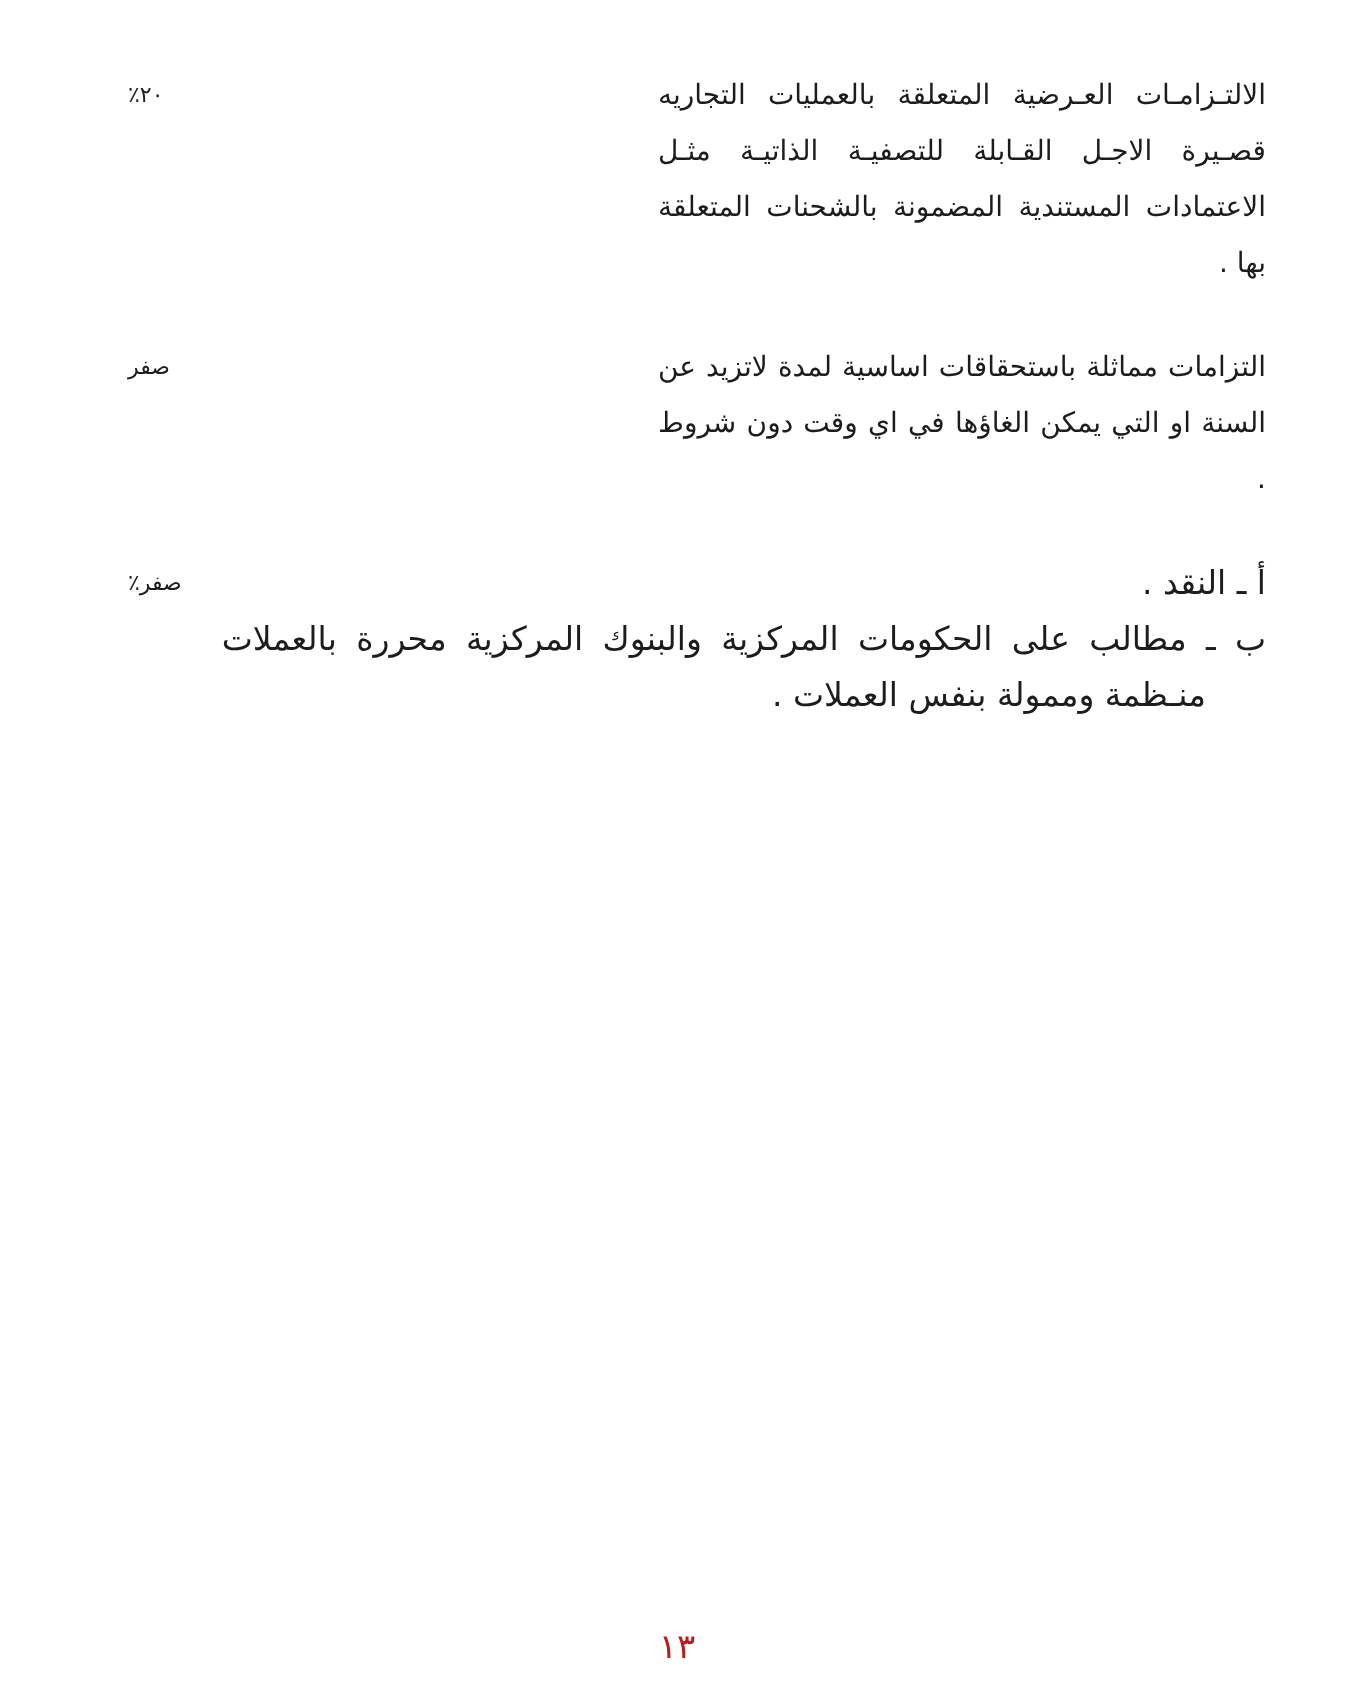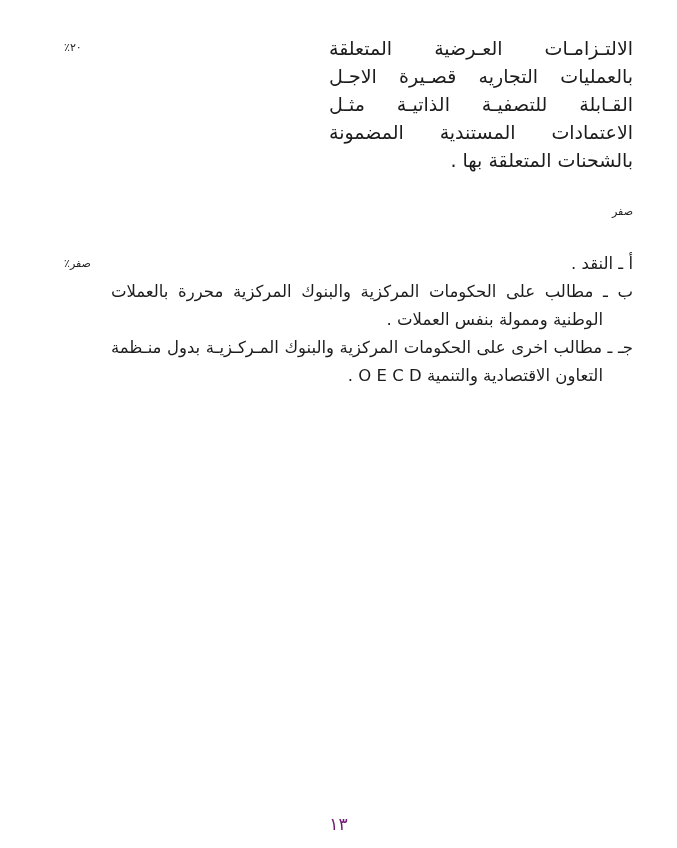--- a/index.html
+++ b/index.html
@@ -27,21 +27,21 @@
   .row {
     display: flex;
     justify-content: space-between;
     align-items: flex-start;
     margin-bottom: 24px;
   }
   .text-col {
     width: 304px;
   }
   .body-text {
-    font-size: 19px;
+    font-size: 14px;
     line-height: 28px;
     text-align: justify;
     text-justify: inter-word;
   }
   .rate {
     font-size: 11px;
     line-height: 28px;
     white-space: nowrap;
     padding-left: 6px;
   }
@@ -58,45 +58,47 @@
     text-indent: -30px;
   }
   .page-number {
     position: absolute;
     bottom: 14px;
     left: 0;
     right: 0;
     text-align: center;
     font-size: 17px;
     letter-spacing: 1px;
-    color: #701a75;
+    color: #b91c1c;
   }
 </style>
 </head>
 <body>
 
 <div class="page">
   <div class="content">
 
     <section class="row">
       <div class="text-col">
         <p class="body-text">الالتـزامـات العـرضية المتعلقة بالعمليات التجاريه قصـيرة الاجـل القـابلة للتصفيـة الذاتيـة مثـل الاعتمادات المستندية المضمونة بالشحنات المتعلقة بها .</p>
       </div>
       <div class="rate">٢٠٪</div>
     </section>
 
     <section class="row">
+      <div class="text-col">
+        <p class="body-text">التزامات مماثلة باستحقاقات اساسية لمدة لاتزيد عن السنة او التي يمكن الغاؤها في اي وقت دون شروط .</p>
+      </div>
       <div class="rate">صفر</div>
     </section>
 
     <section class="row">
       <div class="text-col list">
         <p class="list-item">أ ـ النقد .</p>
-        <p class="list-item">ب ـ مطالب على الحكومات المركزية والبنوك المركزية محررة بالعملات الوطنية وممولة بنفس العملات .</p>
-        <p class="list-item">جـ ـ مطالب اخرى على الحكومات المركزية والبنوك المـركـزيـة بدول منـظمة التعاون الاقتصادية والتنمية O E C D .</p>
+        <p class="list-item">ب ـ مطالب على الحكومات المركزية والبنوك المركزية محررة بالعملات منـظمة وممولة بنفس العملات .</p>
       </div>
       <div class="rate">صفر٪</div>
     </section>
 
   </div>
 
   <div class="page-number">١٣</div>
 </div>
 
 </body></html>

